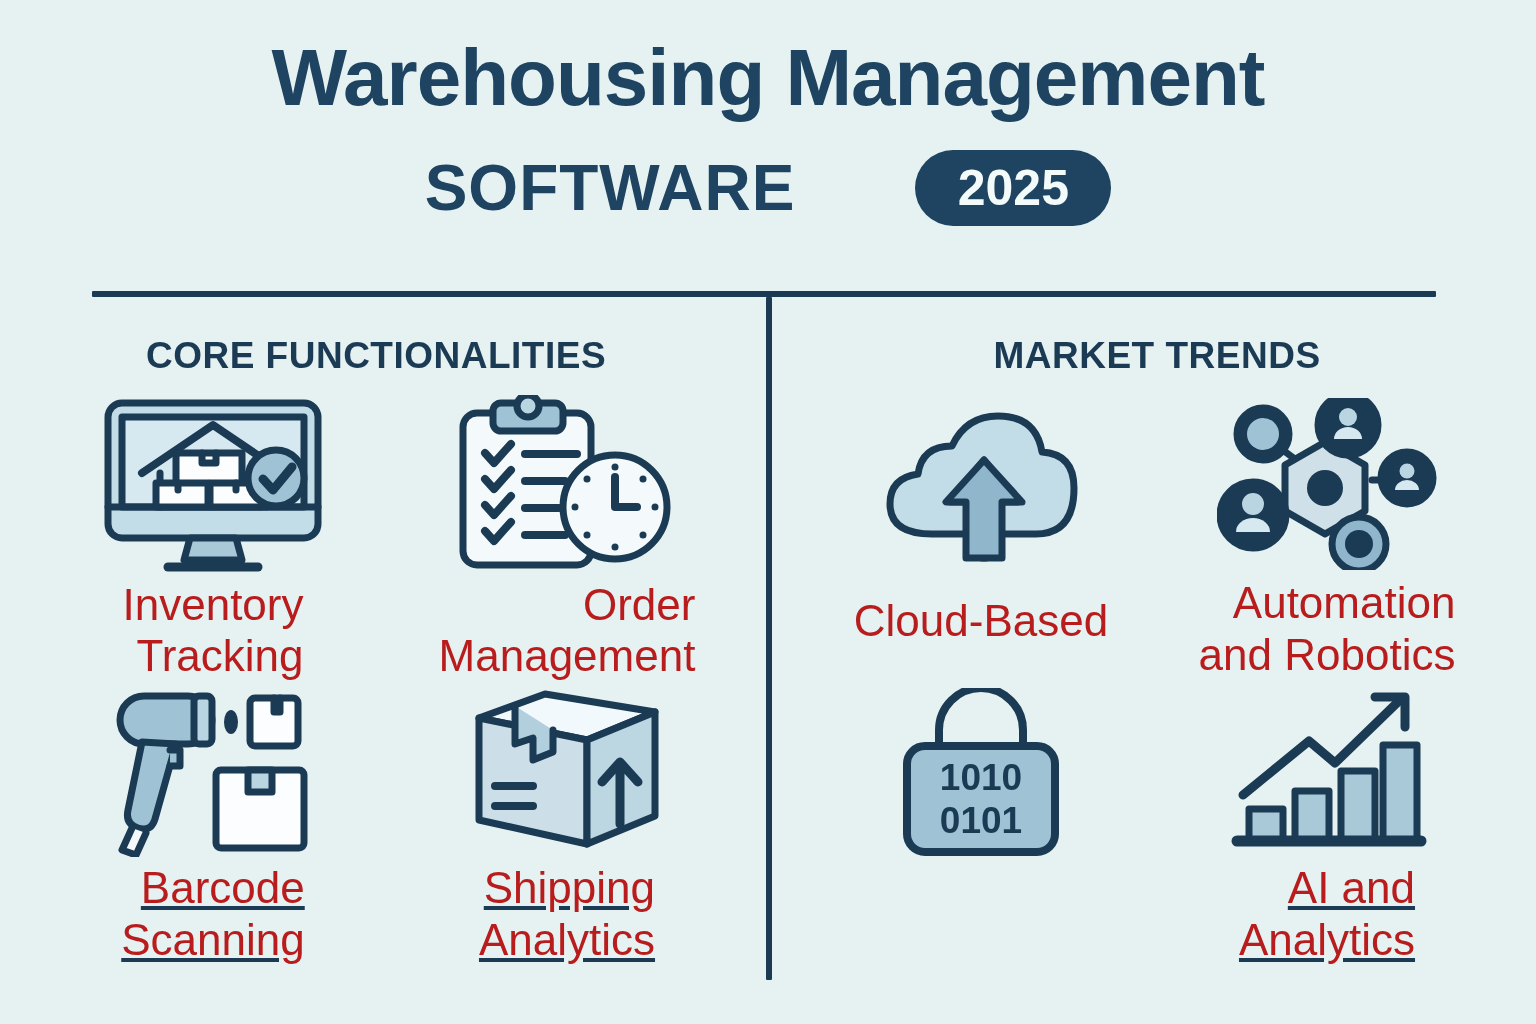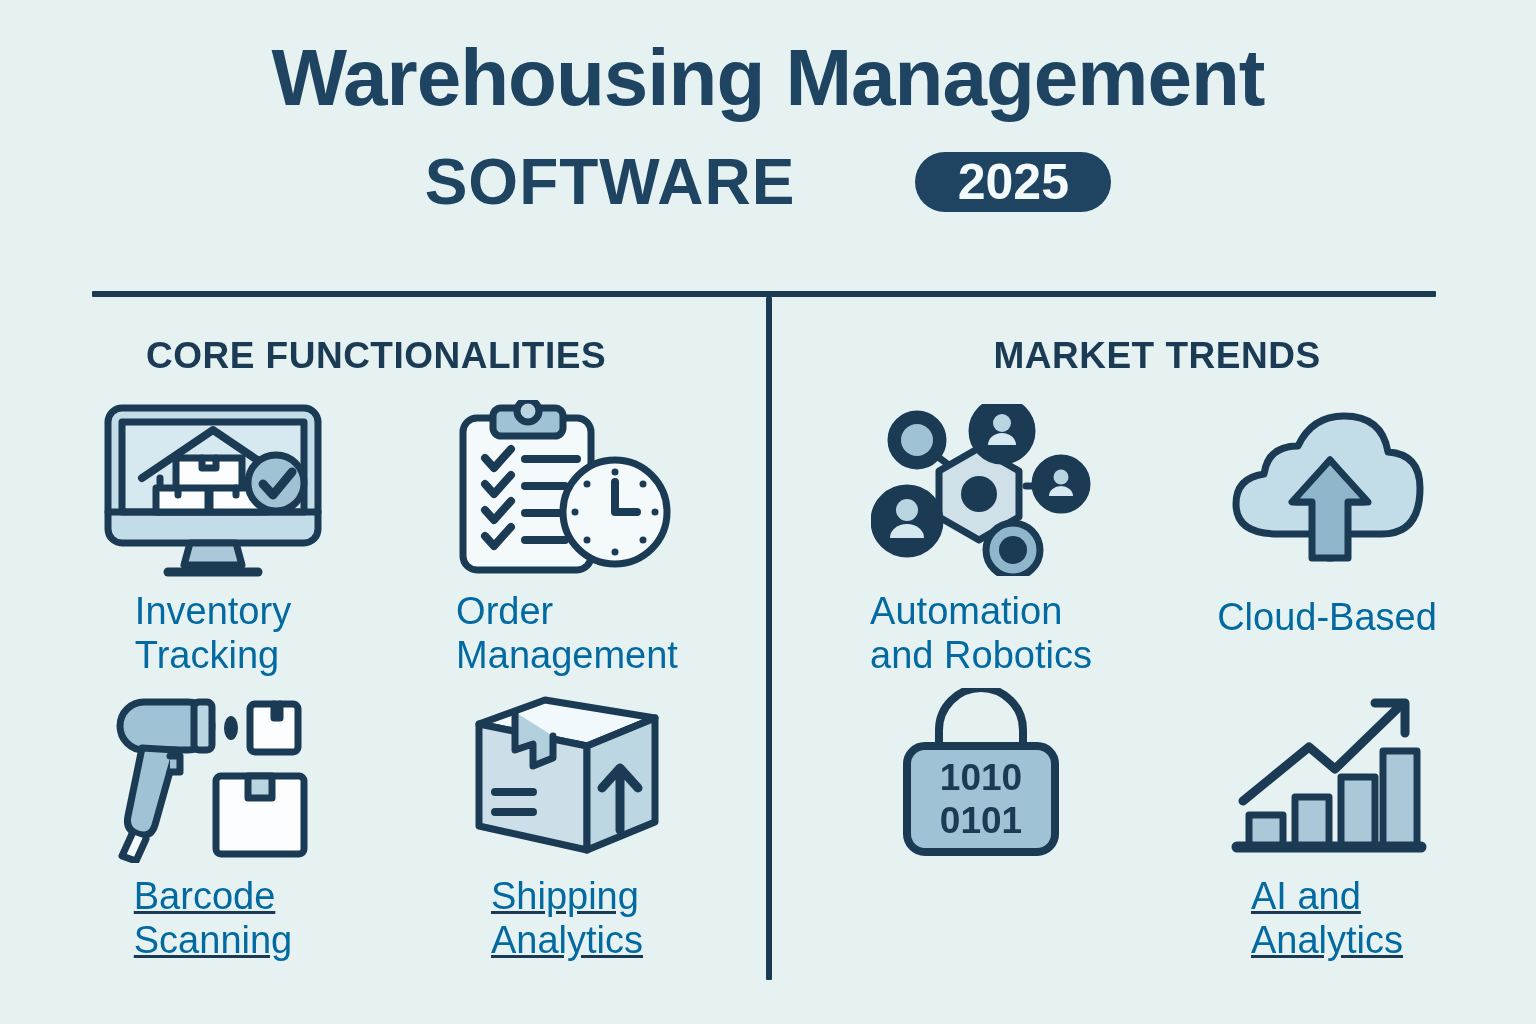--- a/index.html
+++ b/index.html
@@ -59,21 +59,21 @@
     letter-spacing: 1px;
     color: #1e4461;
     line-height: 1.0;
     white-space: nowrap;
   }
   .year-badge {
     display: inline-flex;
     align-items: center;
     justify-content: center;
     min-width: 196px;
-    height: 60px;
+    height: 76px;
     border-radius: 42px;
     background: #1e4461;
     color: #f2fafa;
     font-size: 50px;
     font-weight: bold;
     letter-spacing: 0px;
     padding: 0 18px;
     box-sizing: border-box;
   }
   .hrule {
@@ -142,24 +142,24 @@
   .cell.r2 { height: 285px; text-decoration: underline; }
 
   .icon-wrap {
     display: flex;
     align-items: center;
     justify-content: center;
     height: 190px;
     width: 100%;
   }
   .cell-label {
-    font-size: 38px;
+    font-size: 44px;
     line-height: 1.17;
-    text-align: left;
-    color: #0369a1;
+    text-align: right;
+    color: #b91c1c;
     margin-top: 4px;
     white-space: pre-line;
   }
   .cell-label.single { margin-top: 10px; }
 </style>
 </head>
 <body>
 
 <div class="page">
 
@@ -280,20 +280,34 @@
       </div>
     </div>
 
     <div class="col col-right">
       <div class="col-heading">MARKET TRENDS</div>
 
       <div class="grid">
 
         <div class="cell r1">
           <div class="icon-wrap">
+            <svg width="215" height="172" viewBox="0 0 215 172" aria-hidden="true">
+              <g fill="none" stroke="#1b3a54" stroke-width="7" stroke-linejoin="round" stroke-linecap="round">
+                <path d="M58 130 Q16 130 16 100 Q16 74 44 70 Q48 42 78 42 Q92 12 124 12
+                         Q162 12 168 48 Q200 50 200 84 Q200 130 162 130 Z" fill="#c3dde8"></path>
+                <path d="M108 154 V98 H76 L110 56 L144 98 H112 V154 Z" fill="#8fb6cb"></path>
+                <path d="M92 154 h36 v-56 h20 L110 56 L72 98 h20 z" fill="#8fb6cb"></path>
+              </g>
+            </svg>
+          </div>
+          <div class="cell-label single">Cloud-Based</div>
+        </div>
+
+        <div class="cell r1">
+          <div class="icon-wrap">
             <svg width="220" height="172" viewBox="0 0 220 172" aria-hidden="true">
               <g fill="none" stroke="#1b3a54" stroke-width="7" stroke-linejoin="round" stroke-linecap="round">
                 <path d="M55 44 L98 76 M140 38 L118 66 M155 82 L180 82 M60 110 L86 96 M122 104 L140 132"></path>
                 <path d="M108 44 L148 67 V113 L108 136 L68 113 V67 Z" fill="#cfe0e8"></path>
                 <circle cx="108" cy="90" r="18" fill="#1b3a54" stroke="none"></circle>
                 <circle cx="46" cy="36" r="26" fill="#1b3a54"></circle>
                 <circle cx="46" cy="36" r="16" fill="#9fc2d4" stroke="none"></circle>
                 <circle cx="131" cy="27" r="30" fill="#1b3a54"></circle>
                 <circle cx="131" cy="19" r="9" fill="#b9d5e2" stroke="none"></circle>
                 <path d="M117 41 a14 12 0 0 1 28 0 z" fill="#d6e9f0" stroke="none"></path>
@@ -305,34 +319,20 @@
                 <path d="M19 134 a17 14 0 0 1 34 0 z" fill="#d6e9f0" stroke="none"></path>
                 <circle cx="142" cy="146" r="27" fill="#8fb6cb"></circle>
                 <circle cx="142" cy="146" r="14" fill="#1b3a54" stroke="none"></circle>
               </g>
             </svg>
           </div>
           <div class="cell-label">Automation
 and Robotics</div>
         </div>
 
-        <div class="cell r1">
-          <div class="icon-wrap">
-            <svg width="215" height="172" viewBox="0 0 215 172" aria-hidden="true">
-              <g fill="none" stroke="#1b3a54" stroke-width="7" stroke-linejoin="round" stroke-linecap="round">
-                <path d="M58 130 Q16 130 16 100 Q16 74 44 70 Q48 42 78 42 Q92 12 124 12
-                         Q162 12 168 48 Q200 50 200 84 Q200 130 162 130 Z" fill="#c3dde8"></path>
-                <path d="M108 154 V98 H76 L110 56 L144 98 H112 V154 Z" fill="#8fb6cb"></path>
-                <path d="M92 154 h36 v-56 h20 L110 56 L72 98 h20 z" fill="#8fb6cb"></path>
-              </g>
-            </svg>
-          </div>
-          <div class="cell-label single">Cloud-Based</div>
-        </div>
-
         <div class="cell r2">
           <div class="icon-wrap">
             <svg width="180" height="175" viewBox="0 0 180 175" aria-hidden="true">
               <g fill="none" stroke="#1b3a54" stroke-width="8" stroke-linejoin="round" stroke-linecap="round">
                 <path d="M48 62 V42 a42 42 0 0 1 84 0 V62" fill="none"></path>
                 <rect x="16" y="58" width="148" height="106" rx="18" fill="#9fc2d4"></rect>
               </g>
               <text x="90" y="102" text-anchor="middle" font-family="Liberation Sans, sans-serif" font-size="37" font-weight="bold" fill="#1b3a54">1010</text>
               <text x="90" y="145" text-anchor="middle" font-family="Liberation Sans, sans-serif" font-size="37" font-weight="bold" fill="#1b3a54">0101</text>
             </svg>

